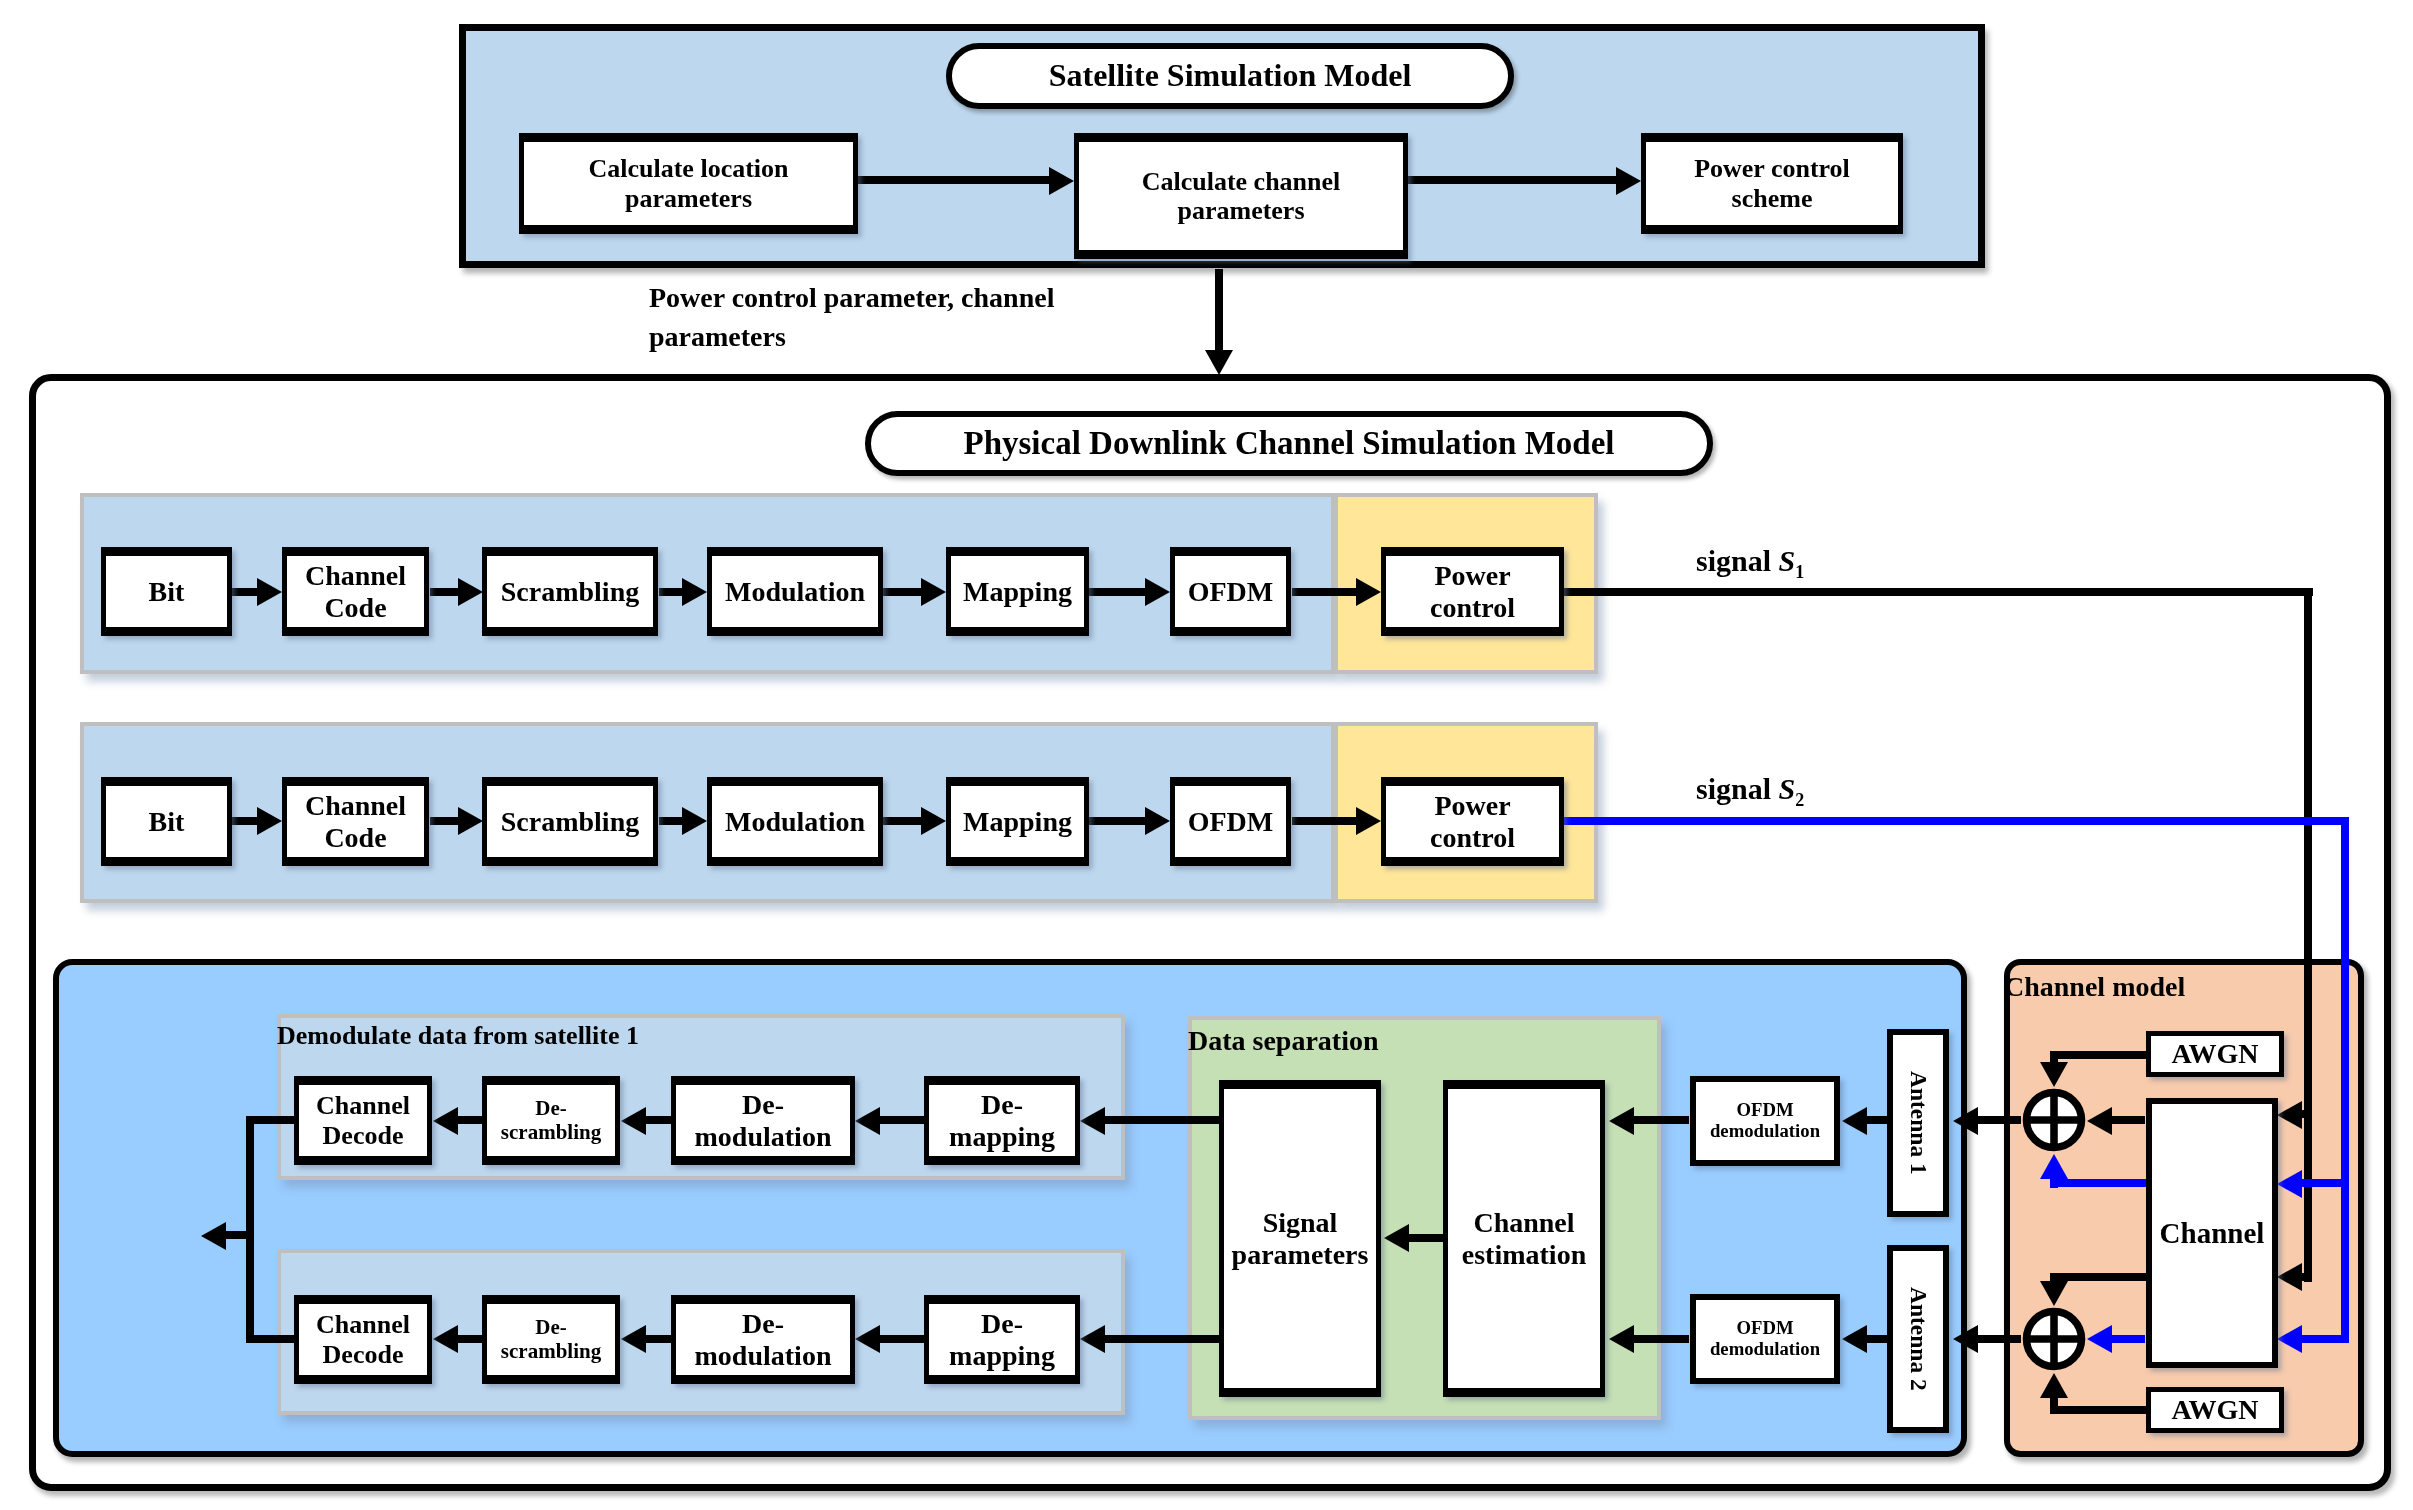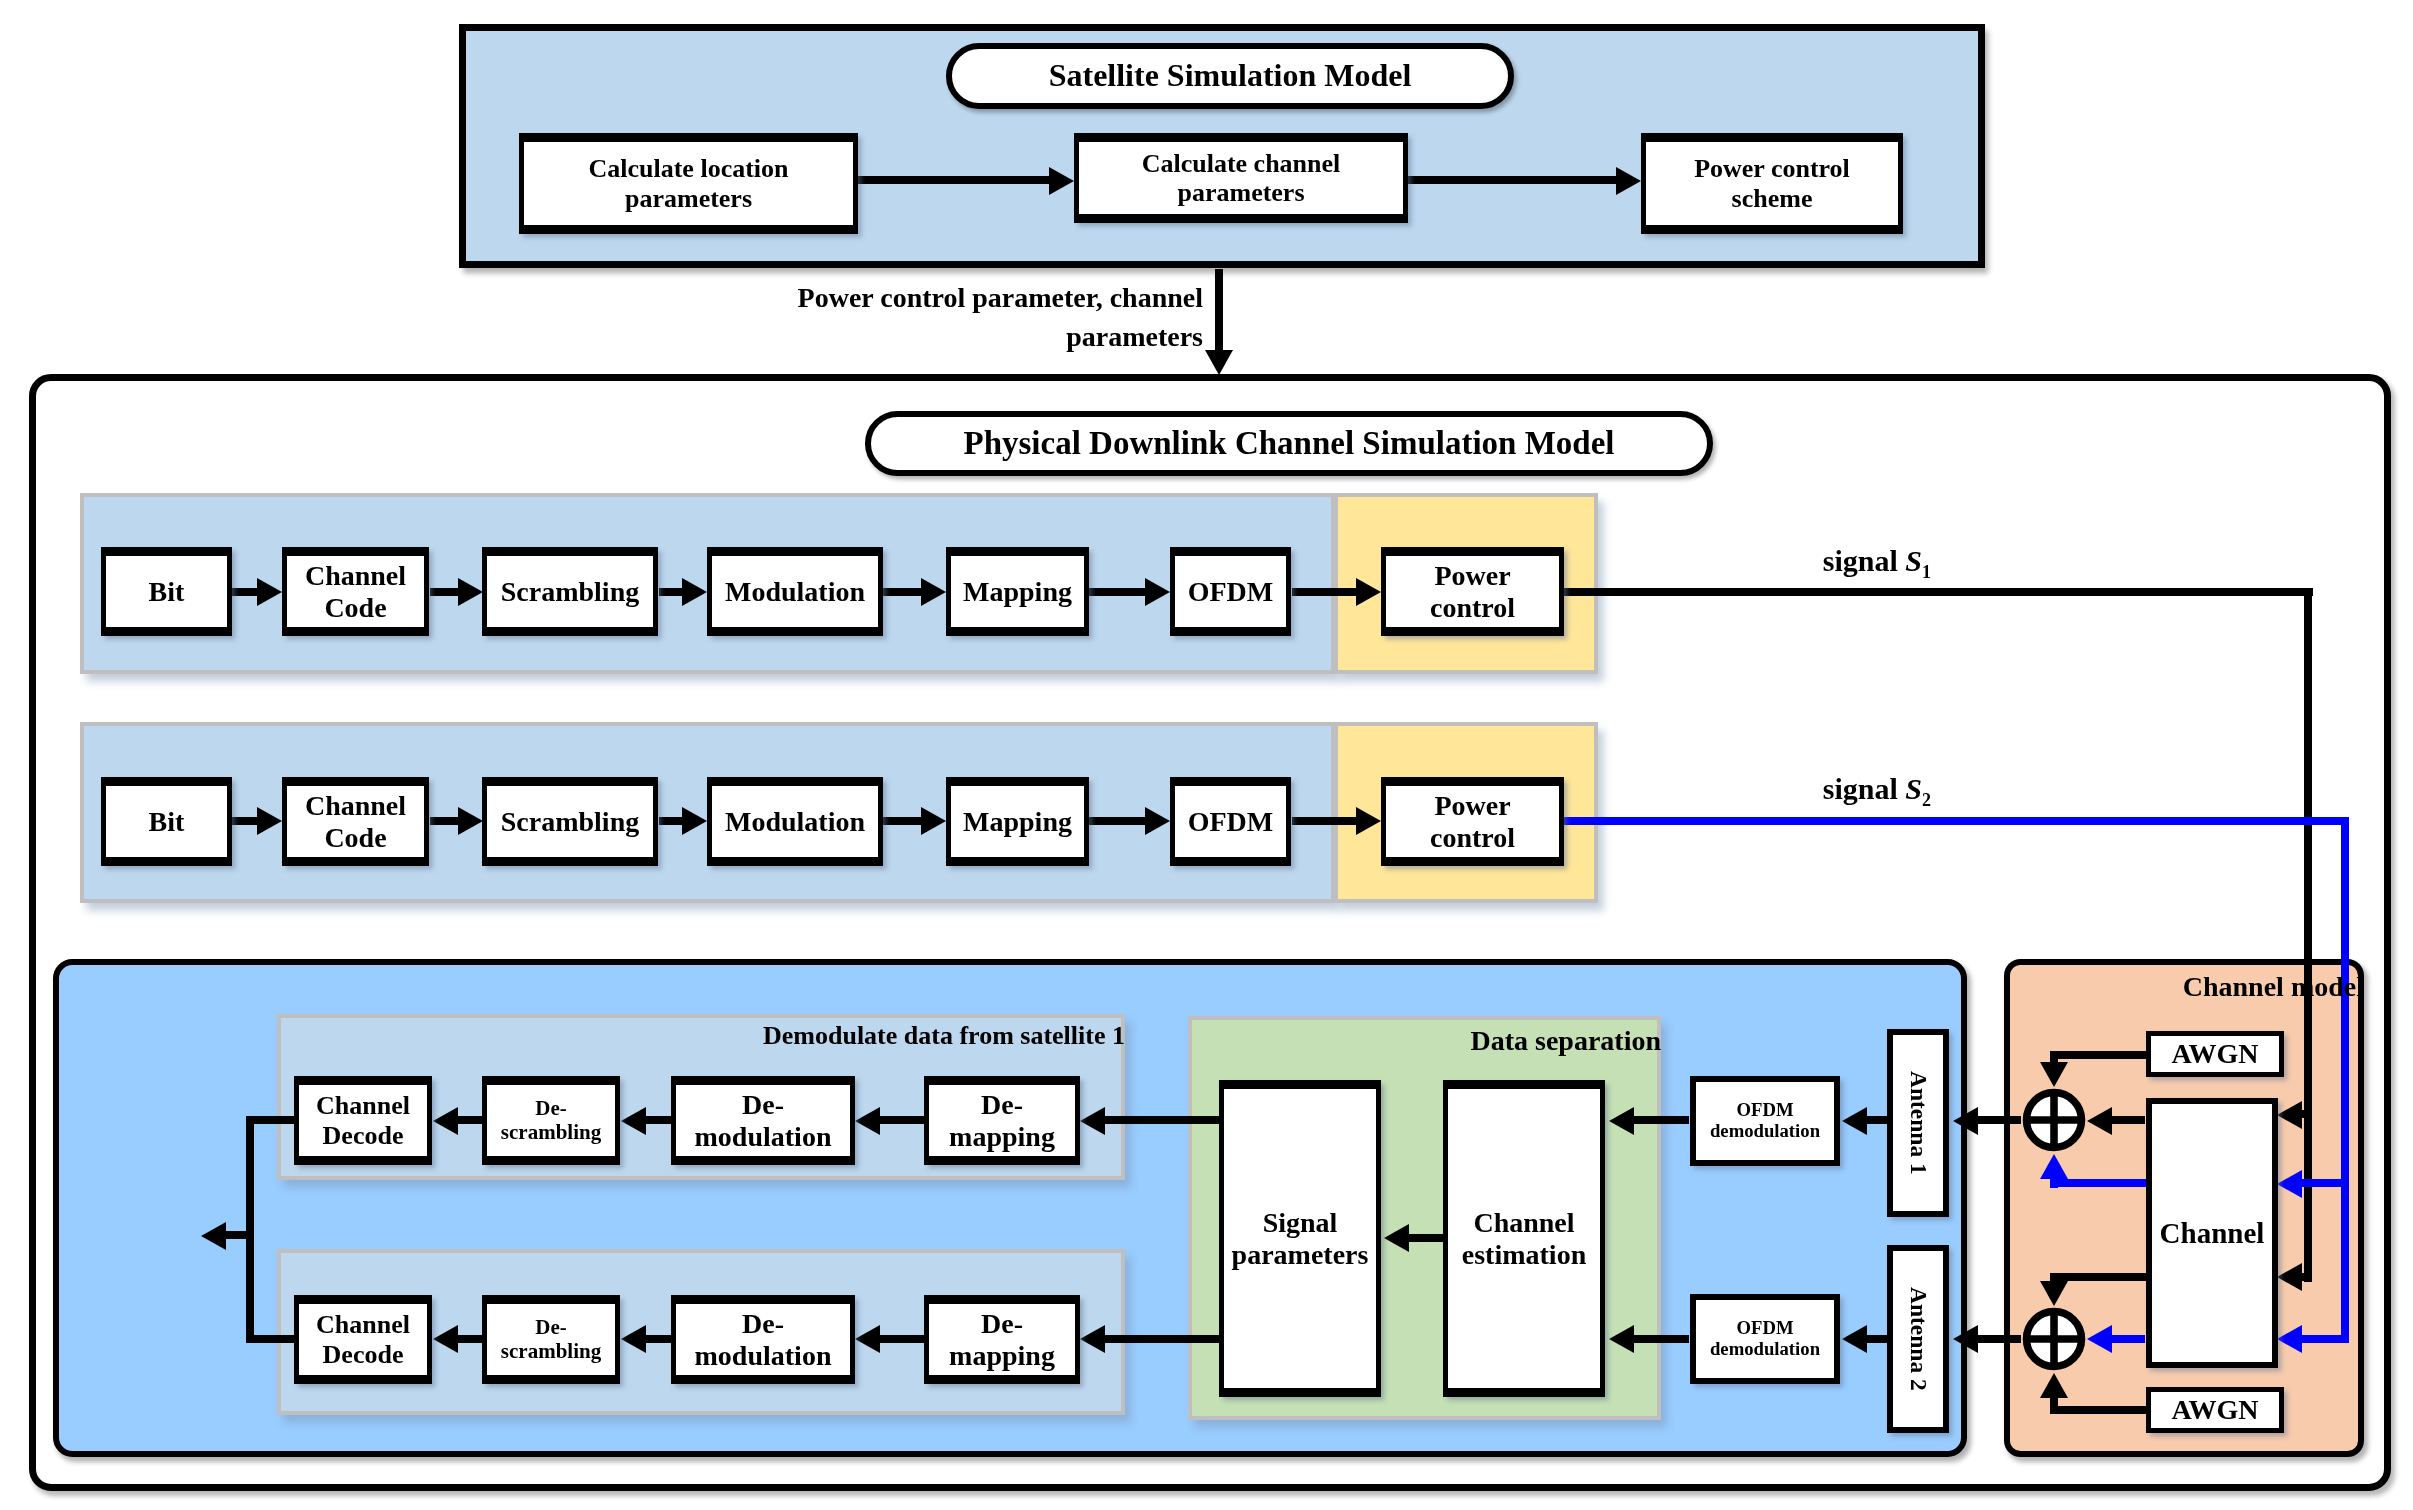--- a/index.html
+++ b/index.html
@@ -9,21 +9,21 @@
 
   .abs   { position:absolute; }
   .fill  { position:absolute; }
   .band  { position:absolute; border:4.8px solid #BFBFBF; box-shadow:6.2px 7.6px 8.3px rgba(120,145,175,.45); }
   .rbox  { position:absolute; border:7px solid #000; border-radius:22px; background:#fff; box-shadow:3.5px 4.8px 5.5px rgba(0,0,0,.28); }
   .wbox  { position:absolute; background:#fff; border:5.5px solid #000; border-top-width:9px; border-bottom-width:9px;
            display:flex; flex-direction:column; align-items:center; justify-content:center; text-align:center;
            line-height:1.12; box-shadow:3.5px 4.2px 4.8px rgba(100,120,150,.5); }
   .stadium { position:absolute; background:#fff; border:6.2px solid #000; border-radius:208px;
            display:flex; align-items:center; justify-content:center; box-shadow:2.8px 3.5px 4.2px rgba(0,0,0,.3); }
-  .title { position:absolute; text-align:right; line-height:1.1; }
+  .title { position:absolute; text-align:left; line-height:1.1; }
 
   .hl { position:absolute; background:#000; }
   .vl { position:absolute; background:#000; }
   .blue { background:#0000FF; }
   .hd { position:absolute; width:0; height:0; border-style:solid; border-color:transparent; }
   .hd-r { border-width:14px 0 14px 25px;  border-left-color:#000; }
   .hd-l { border-width:14px 25px 14px 0;  border-right-color:#000; }
   .hd-d { border-width:25px 14px 0 14px;  border-top-color:#000; }
   .hd-u { border-width:0 14px 25px 14px;  border-bottom-color:#000; }
   .hd-l.bluehd { border-right-color:#0000FF; }
@@ -163,21 +163,21 @@
   <div class="hd hd-l bluehd" style="left:2087px;top:1325px;"></div>
   <div class="hl blue" style="left:2112px;top:1335px;width:33px;height:8.3px;"></div>
 
   <div class="stadium" style="left:946px;top:43px;width:568px;height:66px;">
     <span class="title" style="position:static;font-size:32px;">Satellite Simulation Model</span>
   </div>
   <div class="wbox" style="left:519px;top:133px;width:339px;height:101px;font-size:26px;">
     <span>Calculate location</span>
     <span>parameters</span>
   </div>
-  <div class="wbox" style="left:1074px;top:133px;width:334px;height:90px;font-size:26px;">
+  <div class="wbox" style="left:1074px;top:133px;width:334px;height:126px;font-size:26px;">
     <span>Calculate channel</span>
     <span>parameters</span>
   </div>
   <div class="wbox" style="left:1641px;top:133px;width:262px;height:101px;font-size:26px;">
     <span>Power control</span>
     <span>scheme</span>
   </div>
   <div class="title" style="left:649px;top:278px;width:554px;font-size:28px;line-height:39px;">
     <span style="display:block;">Power control parameter, channel</span>
     <span style="display:block;">parameters</span>

